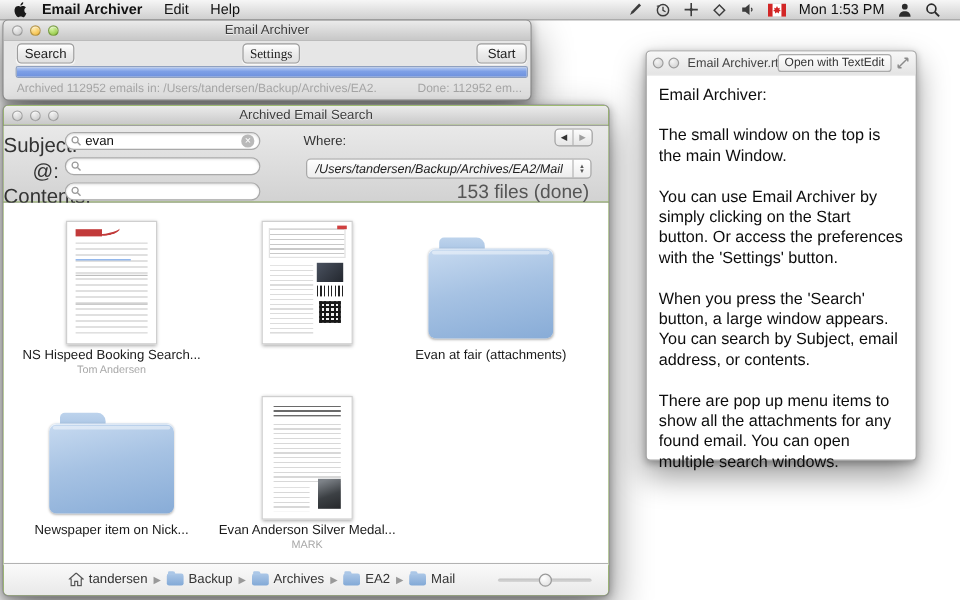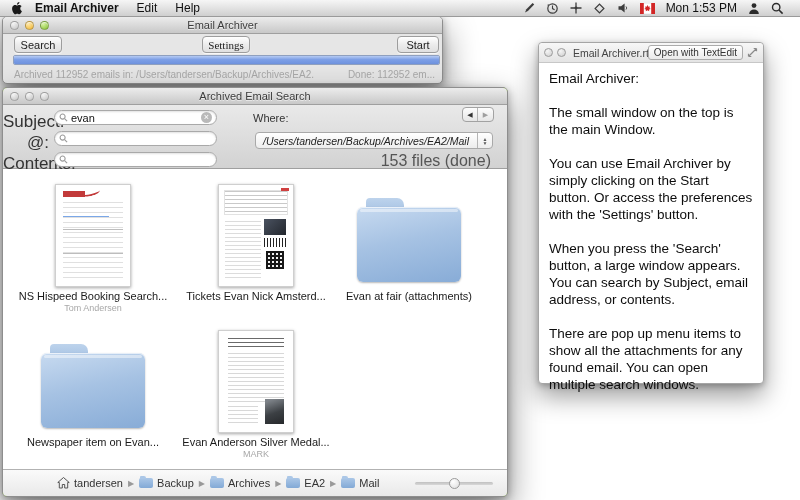--- a/index.html
+++ b/index.html
@@ -304,21 +304,20 @@
       <div class="zone">
         <div class="page v-ticket">
           <i class="art toplines"></i>
           <i class="art redmark"></i>
           <i class="art bodylines"></i>
           <i class="art photo"></i>
           <i class="art barcode"></i>
           <i class="art qr"></i>
         </div>
       </div>
-      <div class="flab">Tickets Evan Nick Amsterd...</div>
       <div class="fsub"></div>
     </div>
 
     <div class="cell" style="left:331px; top:8px;">
       <div class="zone">
         <div class="folder">
           <div class="tab"></div>
           <div class="fbody"></div>
         </div>
       </div>
@@ -326,21 +325,21 @@
       <div class="fsub"></div>
     </div>
 
     <div class="cell" style="left:15px; top:154px;">
       <div class="zone">
         <div class="folder">
           <div class="tab"></div>
           <div class="fbody"></div>
         </div>
       </div>
-      <div class="flab">Newspaper item on Evan...</div>
+      <div class="flab">Newspaper item on Nick...</div>
       <div class="fsub"></div>
     </div>
 
     <div class="cell" style="left:178px; top:154px;">
       <div class="zone">
         <div class="page v-article">
           <i class="art hlines"></i>
           <i class="art blines"></i>
           <i class="art blines2"></i>
           <i class="art photo"></i>

